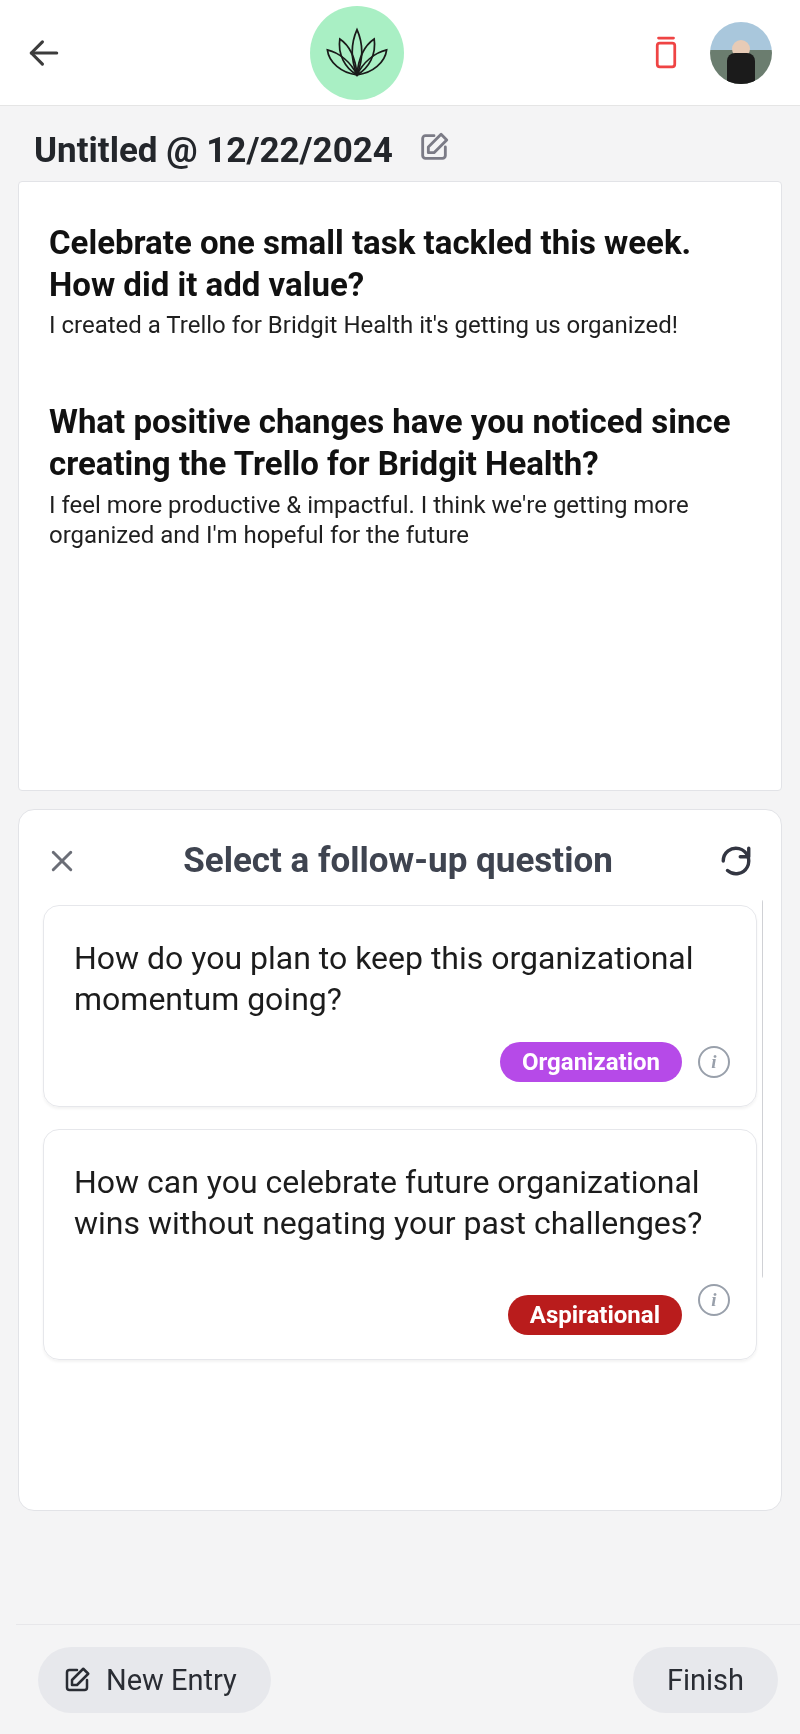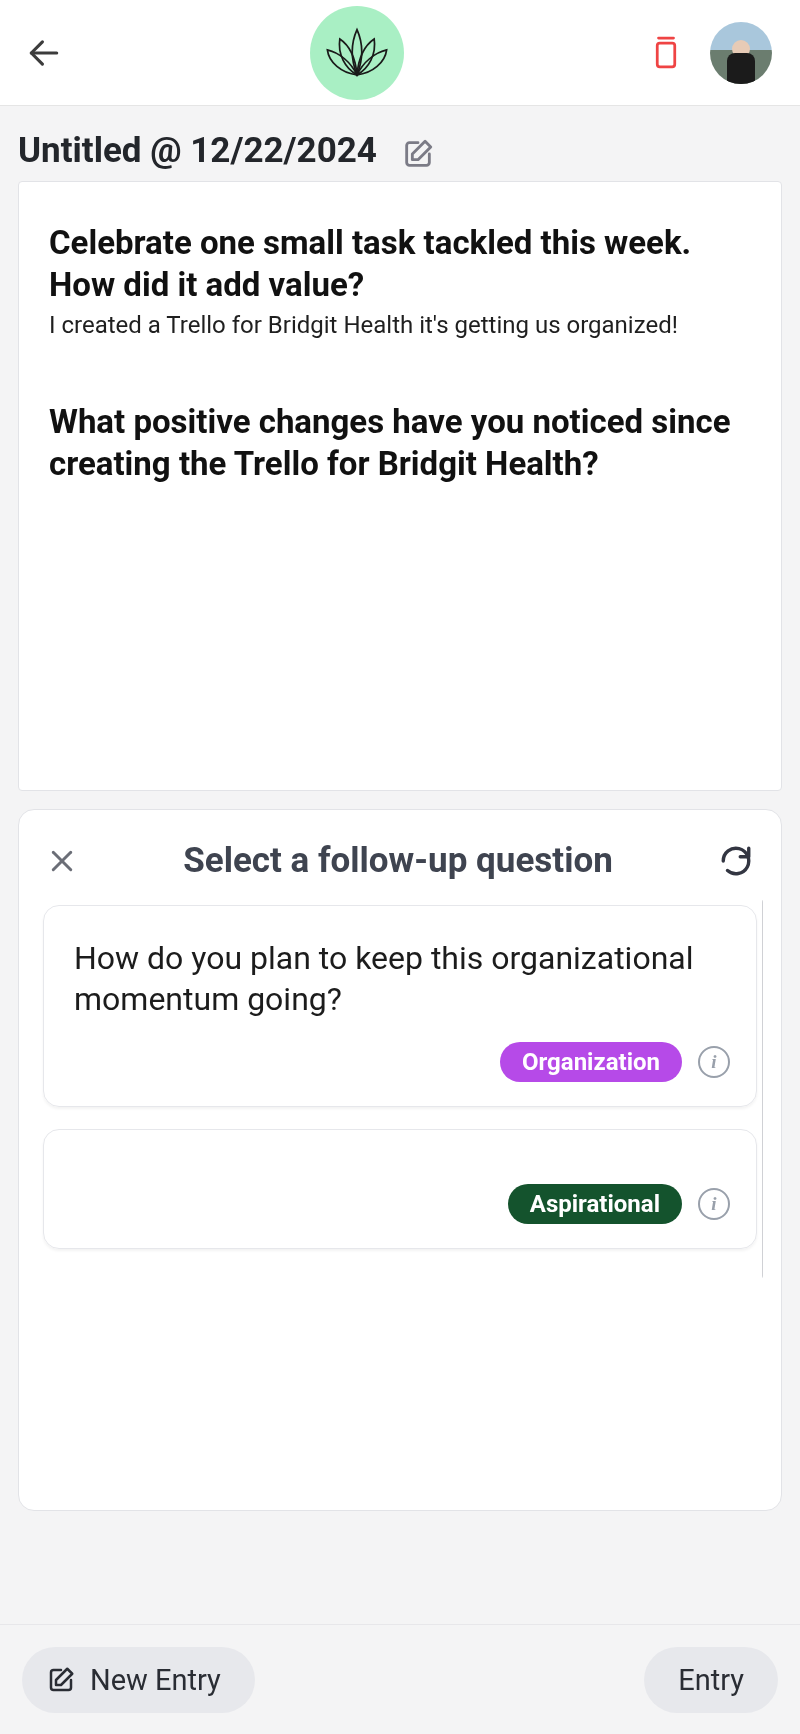--- a/index.html
+++ b/index.html
@@ -47,22 +47,23 @@
     content: ""; position: absolute; left: 50%; top: 44%; transform: translate(-50%,-50%);
     width: 18px; height: 18px; border-radius: 50%; background: #e7cbb6;
   }
   .avatar::after {
     content: ""; position: absolute; left: 50%; top: 80%; transform: translate(-50%,-50%);
     width: 28px; height: 36px; border-radius: 8px 8px 0 0; background: #1b1b1b;
   }
 
   
   .title-row {
-    display: flex; align-items: flex-end; gap: 24px;
+    display: flex; align-items: flex-start; gap: 24px;
     padding: 24px 18px 10px 18px;
+    margin-left: 16px;
   }
   .title-text { font-size: 35px; font-weight: 700; color: #23262b; }
   .edit-icon { color: #7b7b86; cursor: pointer; }
 
   
   .journal-card {
     margin: 0 18px 18px 18px;
     background: #ffffff;
     border: 1px solid #e2e3e7;
     border-radius: 4px;
@@ -108,32 +109,32 @@
     box-shadow: 0 2px 3px rgba(0,0,0,0.05);
     cursor: pointer;
   }
   .q-text { font-size: 32px; line-height: 1.28; color: #1c1c1c; }
   .q-footer { display: flex; align-items: center; justify-content: flex-end; gap: 16px; margin-top: 22px; }
   .tag {
     color: #ffffff; font-weight: 700; font-size: 24px;
     padding: 6px 22px; border-radius: 999px;
   }
   .tag-organization { background: #b64ae8; text-align: center; }
-  .tag-aspirational { background: #14532d; }
+  .tag-aspirational { background: #b91c1c; margin-top: 29px; }
   .tag-emotions     { background: #e83e8c; }
   .info-btn {
     width: 32px; height: 32px; border-radius: 50%; border: 2px solid #99a0ab;
     display: flex; align-items: center; justify-content: center;
     color: #99a0ab; font-family: Georgia, serif; font-style: italic; font-weight: 700;
     font-size: 19px; cursor: pointer;
   }
 
   
   .bottom-bar {
-    position: absolute; left: 0; right: 0; bottom: 0;
+    position: absolute; left: 16px; right: 0; bottom: 0;
     height: 110px; background: #f4f4f5;
     display: flex; align-items: center; justify-content: space-between;
     padding: 0 22px;
     border-top: 1px solid #e7e7ea;
   }
   .btn {
     height: 66px; border-radius: 33px; background: #e7e8ec;
     display: flex; align-items: center; justify-content: center;
     font-size: 29px; color: #2a2d34; cursor: pointer; padding: 0 34px;
     gap: 14px;
@@ -184,20 +185,21 @@
   </span>
 </div>
 
 <div class="journal-card">
   <div class="qa-block">
     <div class="question">Celebrate one small task tackled this week. How did it add value?</div>
     <div class="answer">I created a Trello for Bridgit Health it's getting us organized!</div>
   </div>
   <div class="qa-block">
     <div class="question">What positive changes have you noticed since creating the Trello for Bridgit Health?</div>
+    <div class="answer">I feel more productive &amp; impactful. I think we're getting more organized and I'm hopeful for the future</div>
   </div>
 </div>
 
 <div class="followup-card">
   <div class="followup-header">
     <span class="close-btn">
       <svg width="30" height="30" viewBox="0 0 24 24" fill="none" stroke="currentColor" stroke-width="2.4" stroke-linecap="round">
           <line x1="5" y1="5" x2="19" y2="19"></line>
           <line x1="19" y1="5" x2="5" y2="19"></line>
         </svg>
@@ -216,33 +218,34 @@
 
     <div class="q-card">
       <div class="q-text">How do you plan to keep this organizational momentum going?</div>
       <div class="q-footer">
         <span class="tag tag-organization">Organization</span>
         <span class="info-btn">i</span>
       </div>
     </div>
 
     <div class="q-card">
+      <div class="q-text">How can you celebrate future organizational wins without negating your past challenges?</div>
       <div class="q-footer">
         <span class="tag tag-aspirational">Aspirational</span>
         <span class="info-btn">i</span>
       </div>
     </div>
 
   </div>
 </div>
 
 <div class="bottom-bar">
   <div class="btn btn-new">
     <svg width="30" height="30" viewBox="0 0 24 24" fill="none" stroke="#2a2d34" stroke-width="2" stroke-linecap="round" stroke-linejoin="round">
         <path d="M12 4H6a2 2 0 0 0-2 2v12a2 2 0 0 0 2 2h12a2 2 0 0 0 2-2v-6"></path>
         <path d="M17 3l4 4-9 9H8v-4l9-9z"></path>
       </svg>
     <span>New Entry</span>
   </div>
   <div class="btn">
-    <span>Entry</span>
+    <span>Finish</span>
   </div>
 </div>
 
 </body></html>

